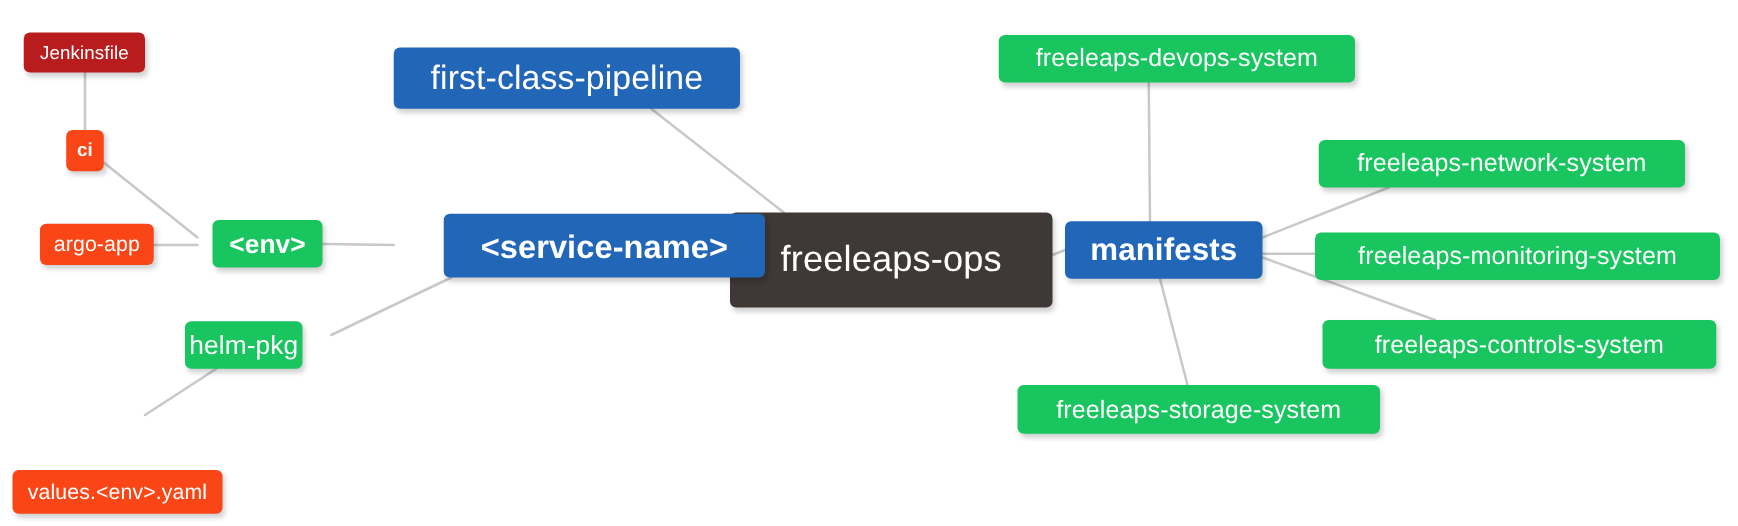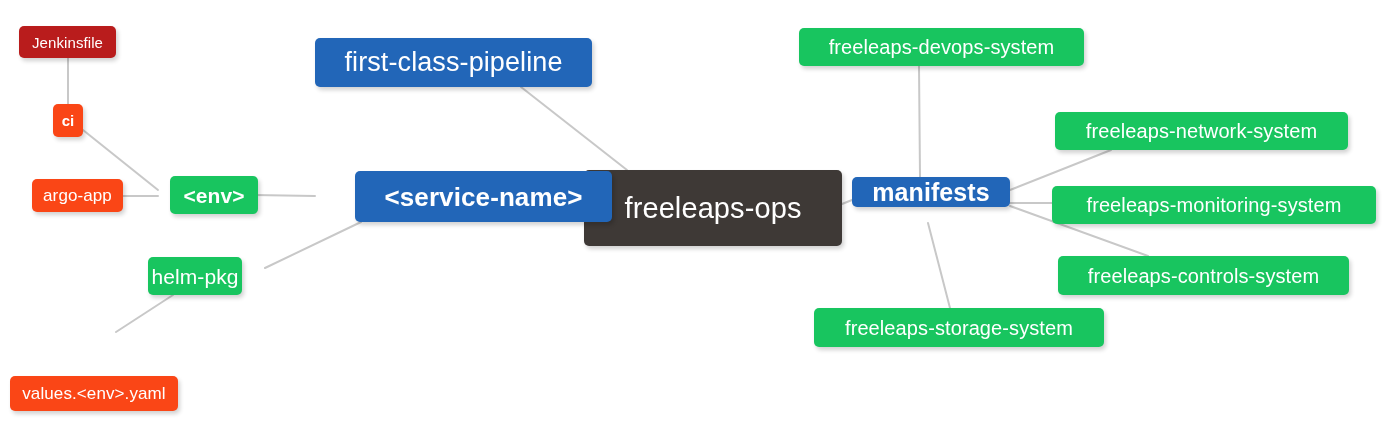--- a/index.html
+++ b/index.html
@@ -65,21 +65,21 @@
       <line x1="1010" y1="206" x2="1148" y2="256" stroke="#c8c8c8" stroke-width="2" stroke-linecap="round"></line>
       <line x1="928" y1="223" x2="950" y2="308" stroke="#c8c8c8" stroke-width="2" stroke-linecap="round"></line>
     </svg>
   <div id="node-layer">
       <div class="node" style="left: 584px; top: 170px; width: 258px; height: 76px; background: rgb(62, 57, 54); font-size: 29px; font-weight: 400;">
         <span class="node-label">freeleaps-ops</span>
       </div>
       <div class="node" style="left: 315px; top: 171px; width: 257px; height: 51px; background: rgb(34, 102, 184); font-size: 26px; font-weight: 700; margin-left: 40px;">
         <span class="node-label">&lt;service-name&gt;</span>
       </div>
-      <div class="node" style="left: 852px; top: 177px; width: 158px; height: 30px; background: rgb(34, 102, 184); font-size: 25px; font-weight: 700;">
+      <div class="node" style="left: 852px; top: 177px; width: 158px; height: 46px; background: rgb(34, 102, 184); font-size: 25px; font-weight: 700;">
         <span class="node-label">manifests</span>
       </div>
       <div class="node" style="left: 315px; top: 38px; width: 277px; height: 49px; background: rgb(34, 102, 184); font-size: 27px; font-weight: 400;">
         <span class="node-label">first-class-pipeline</span>
       </div>
       <div class="node" style="left: 170px; top: 176px; width: 88px; height: 38px; background: rgb(24, 197, 95); font-size: 21px; font-weight: 700;">
         <span class="node-label">&lt;env&gt;</span>
       </div>
       <div class="node" style="left: 148px; top: 257px; width: 94px; height: 38px; background: rgb(24, 197, 95); font-size: 21px; font-weight: 400;">
         <span class="node-label">helm-pkg</span>
@@ -98,20 +98,20 @@
       </div>
       <div class="node" style="left: 799px; top: 28px; width: 285px; height: 38px; background: rgb(24, 197, 95); font-size: 20px; font-weight: 400;">
         <span class="node-label">freeleaps-devops-system</span>
       </div>
       <div class="node" style="left: 1055px; top: 112px; width: 293px; height: 38px; background: rgb(24, 197, 95); font-size: 20px; font-weight: 400; justify-content: center;">
         <span class="node-label">freeleaps-network-system</span>
       </div>
       <div class="node" style="left: 1052px; top: 186px; width: 324px; height: 38px; background: rgb(24, 197, 95); font-size: 20px; font-weight: 400;">
         <span class="node-label">freeleaps-monitoring-system</span>
       </div>
-      <div class="node" style="left: 1058px; top: 256px; width: 291px; height: 39px; background: rgb(24, 197, 95); font-size: 20px; font-weight: 400;">
+      <div class="node" style="left: 1058px; top: 256px; width: 315px; height: 39px; background: rgb(24, 197, 95); font-size: 20px; font-weight: 400;">
         <span class="node-label">freeleaps-controls-system</span>
       </div>
       <div class="node" style="left: 814px; top: 308px; width: 290px; height: 39px; background: rgb(24, 197, 95); font-size: 20px; font-weight: 400;">
         <span class="node-label">freeleaps-storage-system</span>
       </div>
     </div>
 </div>
 
 </body></html>

